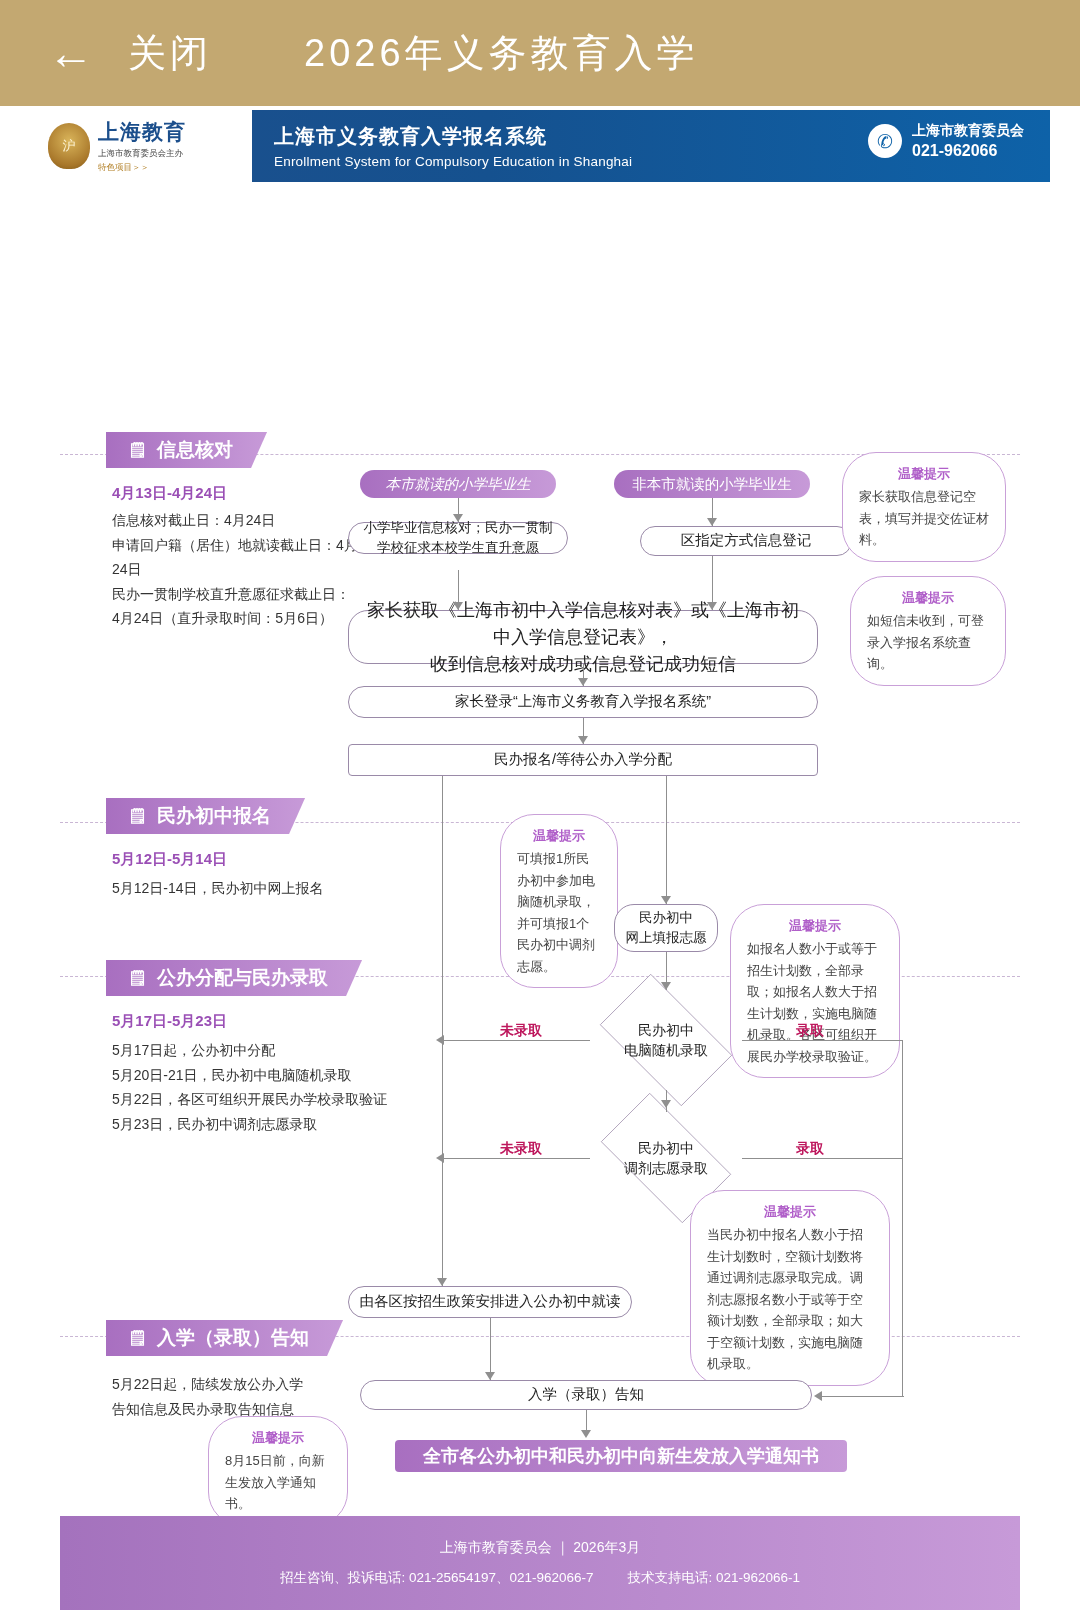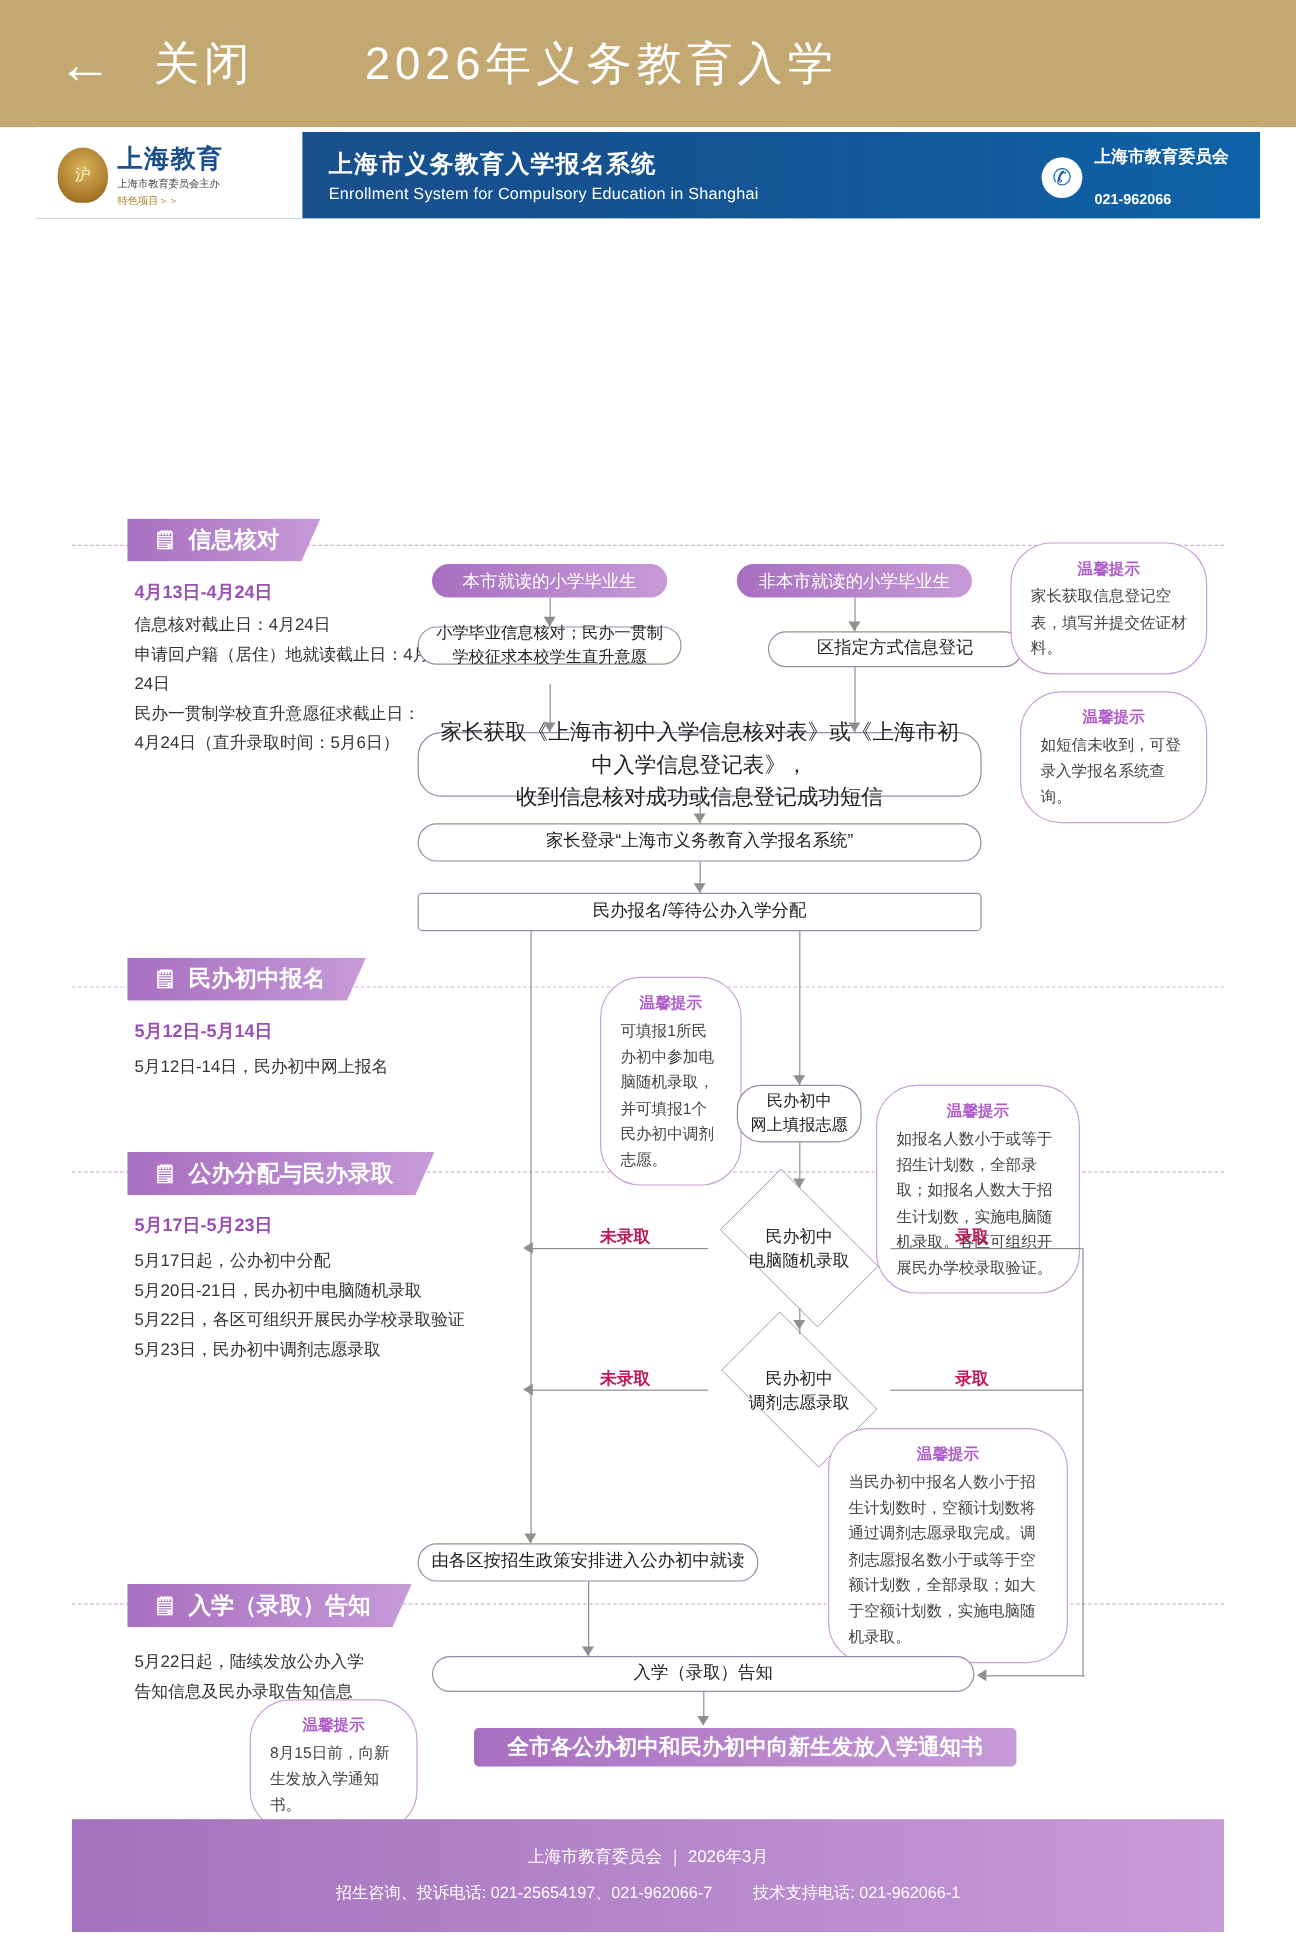--- a/index.html
+++ b/index.html
@@ -48,21 +48,21 @@
   .logo-text-tag { font-size: 8.5px; color: #b07d22; margin-top: 2px; }
   .bh-titles { margin-left: 22px; color: #ffffff; }
   .bh-cn { font-size: 20px; font-weight: bold; letter-spacing: 1px; }
   .bh-en { font-size: 13.5px; margin-top: 4px; letter-spacing: .2px; }
   .bh-phone { position: absolute; right: 26px; top: 12px; display: flex; align-items: center; gap: 10px; color: #fff; }
   .phone-circle {
     width: 34px; height: 34px; border-radius: 50%; background: #ffffff;
     color: #0e62a8; font-size: 19px; display: flex; align-items: center; justify-content: center;
   }
   .bh-phone-l1 { font-size: 14px; font-weight: bold; }
-  .bh-phone-l2 { font-size: 12px; font-weight: bold; margin-top: 19px; }
+  .bh-phone-l2 { font-size: 16px; font-weight: bold; margin-top: 2px; }
 
   
   .banner {
     position: absolute; left: 0; top: 76px; width: 1020px; height: 122px;
     background: linear-gradient(90deg,#9b6fb6 0%, #a778c0 25%, #b98ccd 60%, #c9a0d8 100%);
     overflow: hidden;
   }
   .banner::before {
     content: ""; position: absolute; left: 0; top: 0; width: 330px; height: 122px;
     background:
@@ -198,21 +198,21 @@
     <div class="ribbon" style="left:76px; top:128px;">
       <span class="r-icon">🗒</span>
       <span>信息核对</span>
     </div>
     <div class="sect-date" style="left:82px; top:180px;">4月13日-4月24日</div>
     <div class="sect-text" style="left:82px; top:204px; width:250px; white-space:pre-line;">信息核对截止日：4月24日
 申请回户籍（居住）地就读截止日：4月24日
 民办一贯制学校直升意愿征求截止日：
 4月24日（直升录取时间：5月6日）</div>
 
-    <div class="pillhdr" style="left:330px; top:166px; width:196px;">本市就读的小学毕业生</div>
+    <div class="pillhdr" style="left:330px; top:166px; width:196px;font-style:italic;">本市就读的小学毕业生</div>
     <div class="pillhdr" style="left:584px; top:166px; width:196px;">非本市就读的小学毕业生</div>
 
     <div class="box" style="left:318px; top:218px; width:220px; height:32px; white-space:pre-line; font-size:13.5px;">小学毕业信息核对；民办一贯制
 学校征求本校学生直升意愿</div>
     <div class="box" style="left:610px; top:222px; width:212px; height:30px;">区指定方式信息登记</div>
 
     <div class="box" style="left:318px; top:306px; width:470px; height:54px; white-space:pre-line; font-size:18px;">家长获取《上海市初中入学信息核对表》或《上海市初中入学信息登记表》，
 收到信息核对成功或信息登记成功短信</div>
     <div class="box" style="left:318px; top:382px; width:470px; height:32px;">家长登录“上海市义务教育入学报名系统”</div>
     <div class="box" style="left:318px; top:440px; width:470px; height:32px; border-radius:4px;">民办报名/等待公办入学分配</div>

